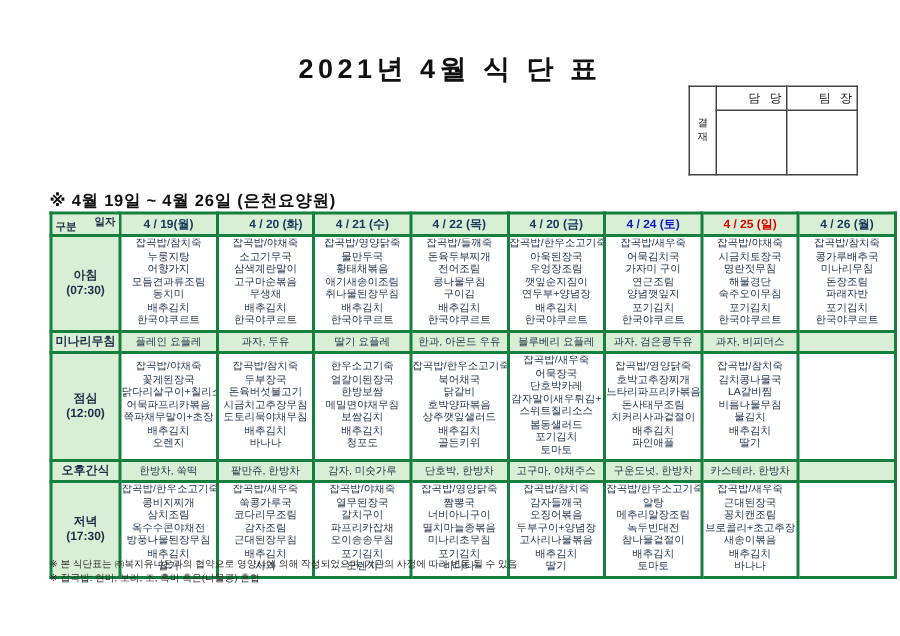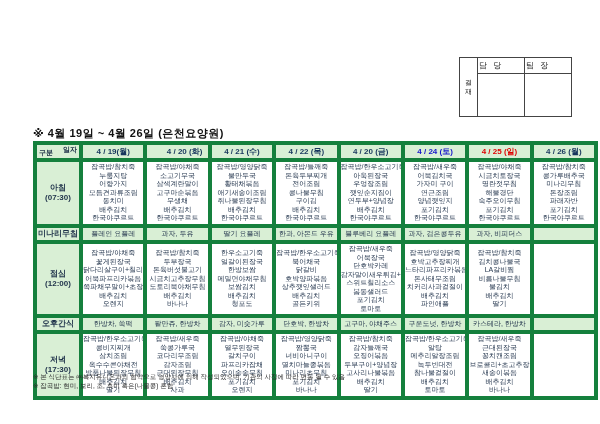--- a/index.html
+++ b/index.html
@@ -6,27 +6,27 @@
   .page{position:relative;width:600px;height:424px;background:#ffffff;overflow:hidden;
         font-family:"Liberation Sans","DejaVu Sans",sans-serif;color:#1c2f48;}
   .title{position:absolute;top:34px;left:0;width:100%;text-align:center;
          font-size:18px;font-weight:bold;letter-spacing:3px;color:#111;}
   
   .approval{position:absolute;top:57px;right:28px;}
   .approval table{border-collapse:collapse;}
   .approval td,.approval th{border:1px solid #444;font-weight:normal;}
   .ap-side{width:13px;font-size:7px;text-align:center;color:#222;padding:0 2px;}
   .ap-side span{display:block;line-height:9px;}
-  .ap-head{width:44px;height:13px;font-size:8px;text-align:left;color:#222;letter-spacing:2px;}
+  .ap-head{width:44px;height:13px;font-size:8px;text-align:right;color:#222;letter-spacing:2px;}
   .ap-blank{height:40px;}
   .subtitle{position:absolute;top:126px;left:33px;font-size:11px;font-weight:bold;color:#111;letter-spacing:0.5px;text-align:right;}
   
   .menu{position:absolute;top:141px;left:33px;}
   .menu table{border-collapse:collapse;table-layout:fixed;width:565px;}
-  .menu th,.menu td{border:4px solid #15803d;padding:0;}
+  .menu th,.menu td{border:2px solid #15803d;padding:0;}
   .menu col.c-label{width:46px;}
   .menu thead th{height:13px;font-size:8px;font-weight:bold;background:var(--green);text-align:center;}
   .corner{position:relative;background:
       linear-gradient(to bottom right,transparent 48.5%,#4d4d4d 48.5%,#4d4d4d 51.5%,transparent 51.5%) var(--green);}
   .corner .c-top{position:absolute;top:0;right:2px;font-size:7px;font-weight:bold;}
   .corner .c-bot{position:absolute;bottom:0;left:2px;font-size:7px;font-weight:bold;}
   .rowlabel{background:var(--green);font-size:8px;font-weight:bold;text-align:center;color:#1c2f48;margin-left:48px;}
   .rowlabel span{display:block;line-height:10px;}
   .meal{vertical-align:middle;text-align:center;font-size:7px;color:#24364e;background:#fff;}
   .menu-item{line-height:8.5px;white-space:nowrap;overflow:hidden;}
@@ -38,20 +38,21 @@
   tr.r4 td,tr.r4 th.rowlabel{height:62px;}
   .notes{position:absolute;top:373px;left:33px;font-size:6.5px;color:#2a2a2a;}
   .notes div{line-height:8.5px;}
   :root{--green:#d9efd5;}
 </style>
 </head>
 <body>
 
 <div class="page">
 
+  <div class="title">2021년 4월 식 단 표</div>
 
   <div class="approval">
     <table>
       <tbody>
           <tr>
         <td class="ap-side" rowspan="2">
           <span>결</span>
           <span>재</span>
         </td>
         <th class="ap-head">담 당</th>

